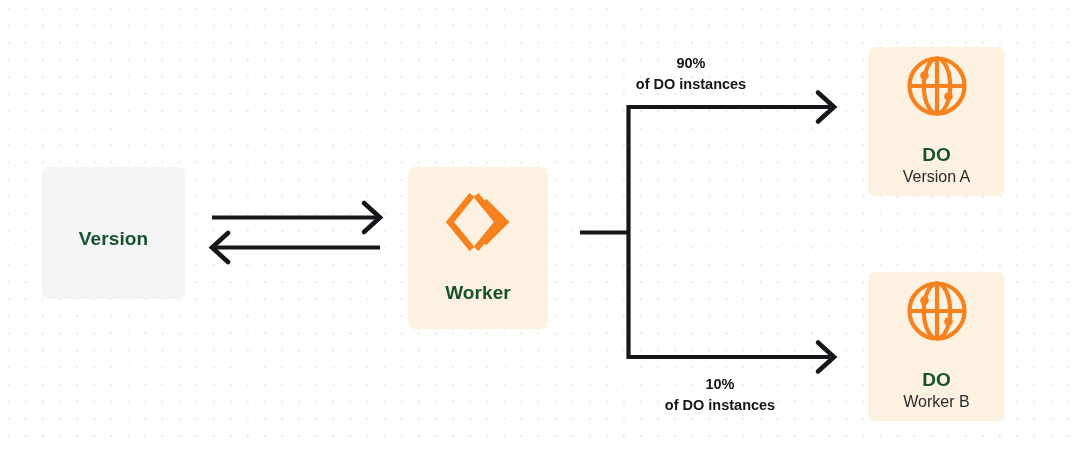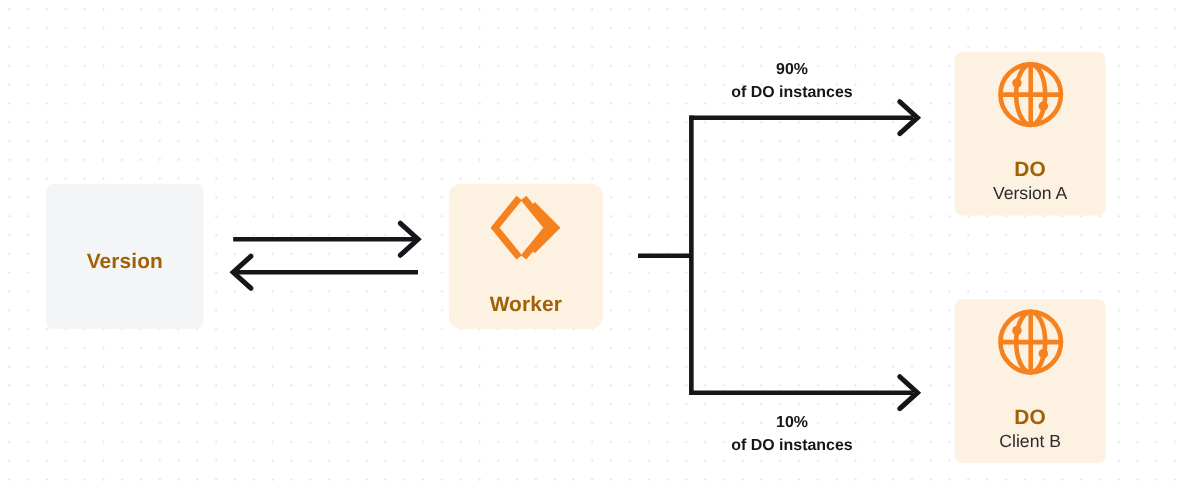--- a/index.html
+++ b/index.html
@@ -41,23 +41,22 @@
     top: 167px;
     width: 143px;
     height: 132px;
     background-color: #f4f5f7;
   }
 
   .node-worker {
     left: 408px;
     top: 167px;
     width: 140px;
-    height: 132px;
+    height: 162px;
     background-color: #fdf1e1;
-    border-radius: 11px;
   }
 
   .node-do-a {
     left: 868px;
     top: 47px;
     width: 137px;
     height: 149px;
     background-color: #fdf1e1;
   }
 
@@ -65,21 +64,21 @@
     left: 868px;
     top: 272px;
     width: 137px;
     height: 149px;
     background-color: #fdf1e1;
   }
 
   .node-title {
     font-size: 19px;
     font-weight: bold;
-    color: #a16207;
+    color: #14532d;
     letter-spacing: 0.1px;
     line-height: 1.25;
     margin-top: 12px;
   }
 
   .node-subtitle {
     font-size: 16px;
     font-weight: normal;
     color: #2b2b2d;
     line-height: 1.3;
@@ -114,21 +113,21 @@
     position: absolute;
     font-size: 14.5px;
     font-weight: bold;
     color: #16161a;
     text-align: center;
     line-height: 1.42;
     white-space: nowrap;
   }
 
   .label-top {
-    left: 605px;
+    left: 576px;
     top: 53px;
     width: 230px;
   }
 
   .label-bottom {
     left: 605px;
     top: 374px;
     width: 230px;
     text-align: center;
   }
@@ -210,21 +209,21 @@
           <circle cx="31" cy="31" r="27.5"></circle>
           <line x1="31" y1="3.5" x2="31" y2="58.5"></line>
           <line x1="4.2" y1="31" x2="57.8" y2="31"></line>
           <ellipse cx="31" cy="31" rx="13.2" ry="27.5"></ellipse>
         </g>
         <circle cx="18.5" cy="20.5" r="4.3" fill="#f6821f"></circle>
         <circle cx="42.5" cy="41.5" r="4.3" fill="#f6821f"></circle>
       </svg>
     </span>
     <span class="node-title">DO</span>
-    <span class="node-subtitle">Client B</span>
+    <span class="node-subtitle">Worker B</span>
   </div>
 
   <div class="edge-label label-top">
     <div>90%</div>
     <div>of DO instances</div>
   </div>
 
   <div class="edge-label label-bottom">
     <div>10%</div>
     <div>of DO instances</div>

